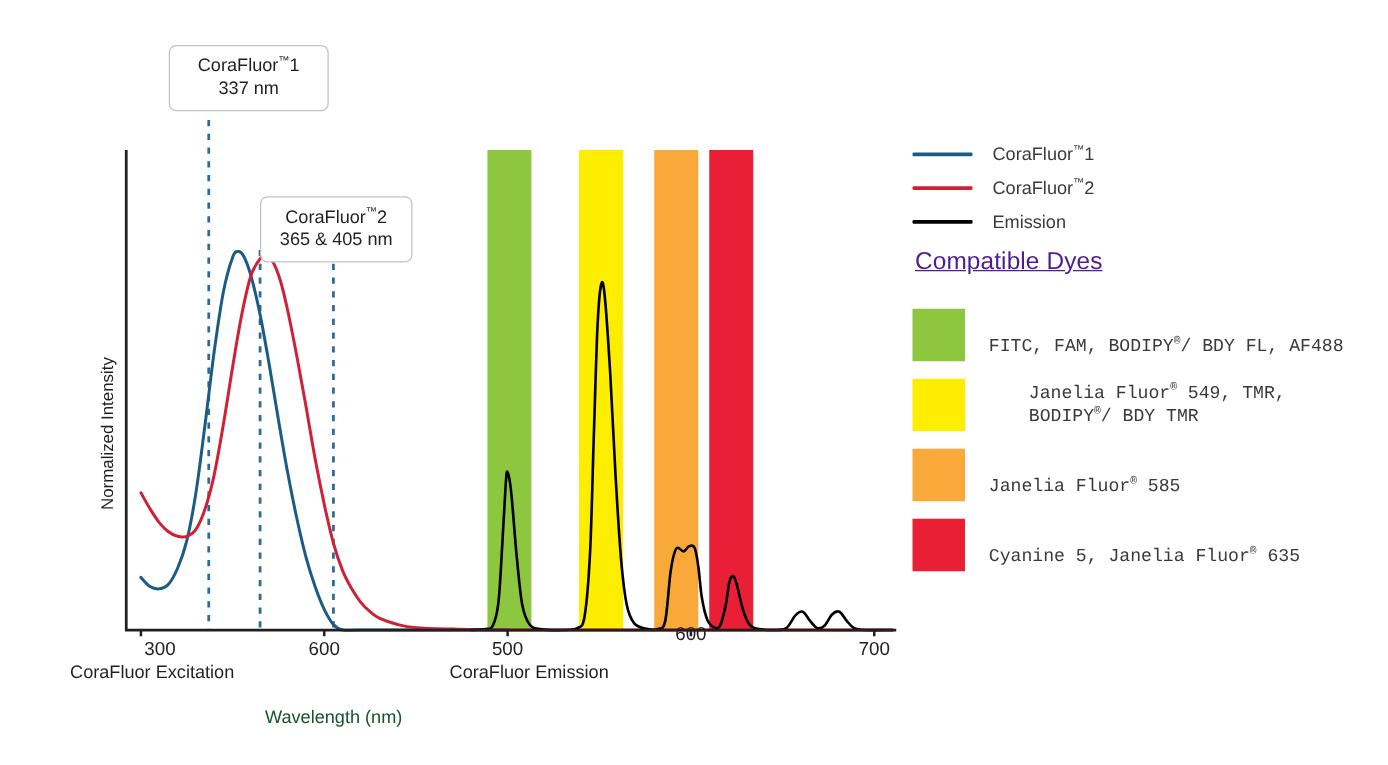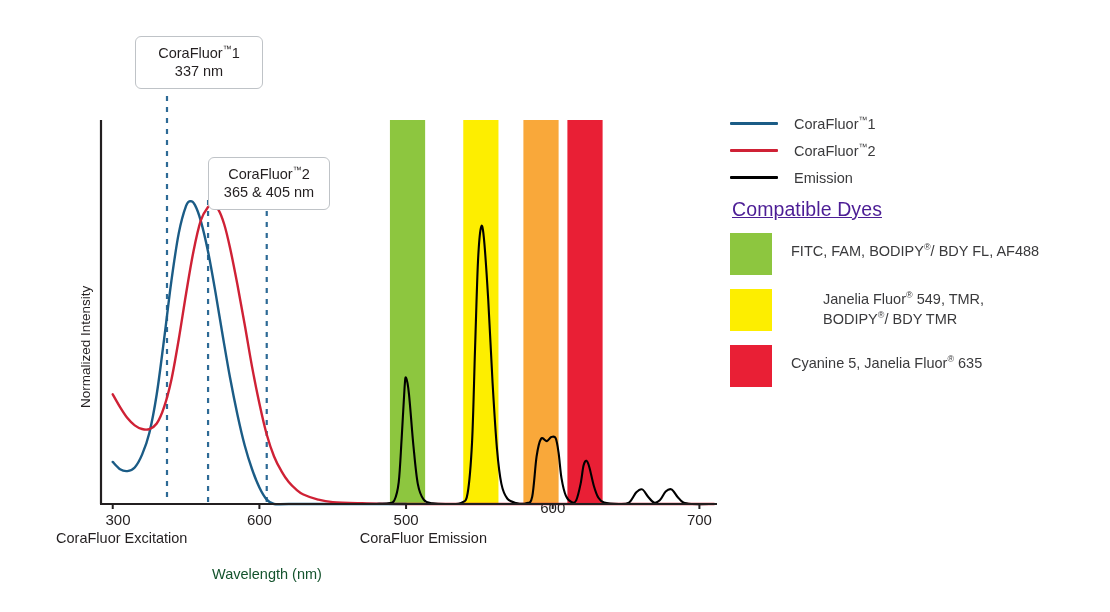--- a/index.html
+++ b/index.html
@@ -131,22 +131,23 @@
     text-decoration: underline;
   }
 
   .dyes-list {
     position: absolute;
     left: 0px; top: 233px;
     width: 380px;
   }
   .dye-row {
     display: flex;
-    align-items: flex-start;
+    align-items: flex-end;
     height: 56px;
+    font-family: Liberation Mono, monospace;
   }
   .dye-swatch {
     width: 42px;
     height: 42px;
     flex: 0 0 auto;
     margin-right: 19px;
   }
   .dye-text {
     font-size: 14.5px;
     color: #3a3a3c;
@@ -192,21 +193,21 @@
       <span class="l2">337 nm</span>
     </div>
     <div class="callout" id="callout-2">
       <span><span>CoraFluor</span><sup>™</sup><span>2</span></span>
       <span class="l2">365 &amp; 405 nm</span>
     </div>
 
     <div class="y-axis-title" id="y-title" style="left: 78px; top: 408px;">Normalized Intensity</div>
 
     <div id="tick-layer">
-        <div class="tick-label" style="left: 118px; top: 511px;">300</div>
+        <div class="tick-label" style="left: 128px; top: 511px;">300</div>
         <div class="tick-label" style="left: 259.4px; top: 511px;">600</div>
         <div class="tick-label" style="left: 406.067px; top: 511px;">500</div>
         <div class="tick-label" style="left: 552.733px; top: 499px; text-align: center;">600</div>
         <div class="tick-label" style="left: 699.4px; top: 511px;">700</div>
         <div class="sub-axis-label" style="left: 186.067px; top: 530px;">CoraFluor Excitation</div>
         <div class="sub-axis-label" style="left: 489.667px; top: 530px;">CoraFluor Emission</div>
       </div>
 
     <div class="axis-title" id="x-title" style="left:212px; top:566px;">Wavelength (nm)</div>
   </div>
@@ -238,20 +239,26 @@
           </span>
         </div>
         <div class="dye-row">
           <span class="dye-swatch" style="background: rgb(253, 238, 0);"></span>
           <span class="dye-text two-line">
             <div>Janelia Fluor<sup>®</sup> 549, TMR,</div>
             <div>BODIPY<sup>®</sup>/ BDY TMR</div>
           </span>
         </div>
         <div class="dye-row">
+          <span class="dye-swatch" style="background: rgb(249, 168, 58);"></span>
+          <span class="dye-text">
+            <div>Janelia Fluor<sup>®</sup> 585</div>
+          </span>
+        </div>
+        <div class="dye-row">
           <span class="dye-swatch" style="background: rgb(233, 31, 53);"></span>
           <span class="dye-text">
             <div>Cyanine 5, Janelia Fluor<sup>®</sup> 635</div>
           </span>
         </div>
       </div>
   </div>
 
 </div>
 

